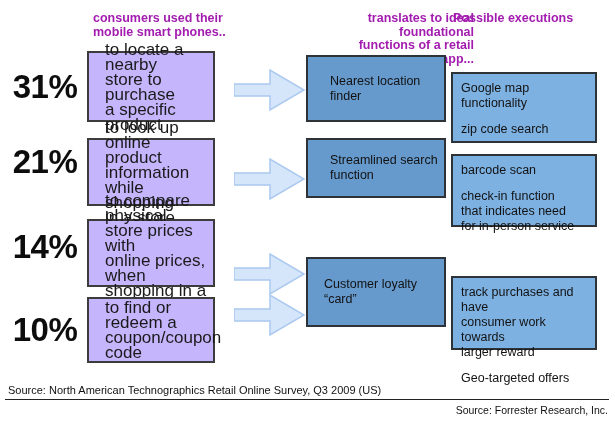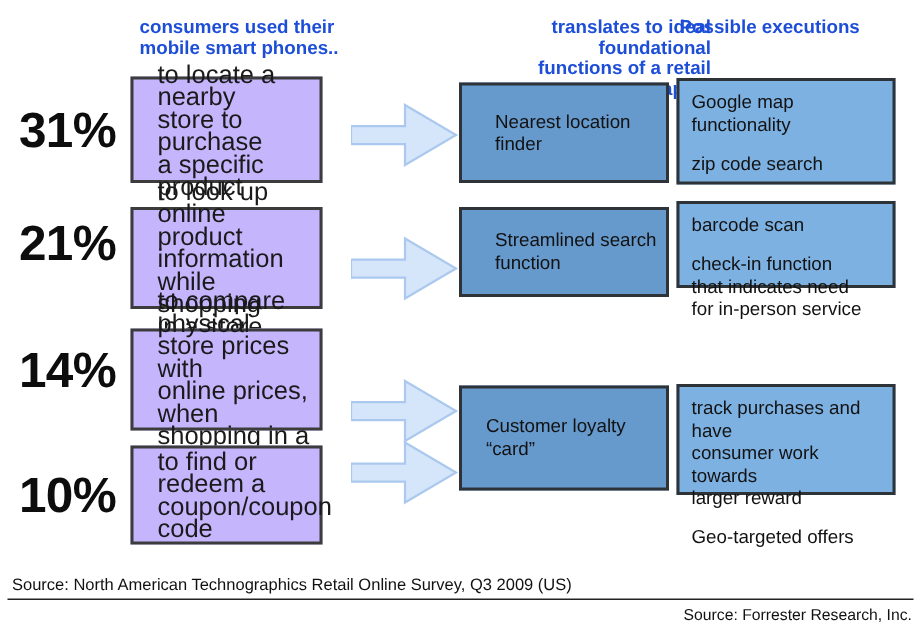--- a/index.html
+++ b/index.html
@@ -11,21 +11,21 @@
     overflow: hidden;
   }
   .canvas { position: absolute; inset: 0; background: #fff; }
 
   .col-header {
     position: absolute;
     font-weight: bold;
     font-size: 12.5px;
     line-height: 13.5px;
     white-space: pre-line;
-    color: #1d4ed8;
+    color: #a21caf;
   }
   .h1 { left: 93px;  top: 12px; width: 165px; }
   .h2 { left: 324px; top: 12px; width: 150px; text-align: right; }
   .h3 { left: 453px; top: 12px; width: 155px; }
 
   .pct {
     position: absolute;
     left: 8px; width: 74px;
     display: flex; align-items: center; justify-content: center;
     font-size: 33px; font-weight: bold; letter-spacing: -0.5px;
@@ -76,23 +76,24 @@
 
   .rbox {
     position: absolute;
     left: 451px; width: 146px;
     box-sizing: border-box;
     background: #7db1e2;
     border: 2px solid #2e3338;
     padding: 7px 8px 4px 8px;
     font-size: 12.5px; line-height: 15px;
     color: #121212;
+    margin-top: 20px;
   }
   .rbox1 { top: 52px;  height: 71px; }
-  .rbox2 { top: 134px; height: 58px; }
+  .rbox2 { top: 134px; height: 73px; }
   .rbox3 { top: 256px; height: 74px; }
   .rbox p { margin: 0; white-space: pre-line; }
   .rbox p + p { margin-top: 11px; }
 
   .src1 {
     position: absolute;
     left: 8px; top: 384px; width: 560px;
     font-size: 11px; color: #111;
   }
   .rule {

